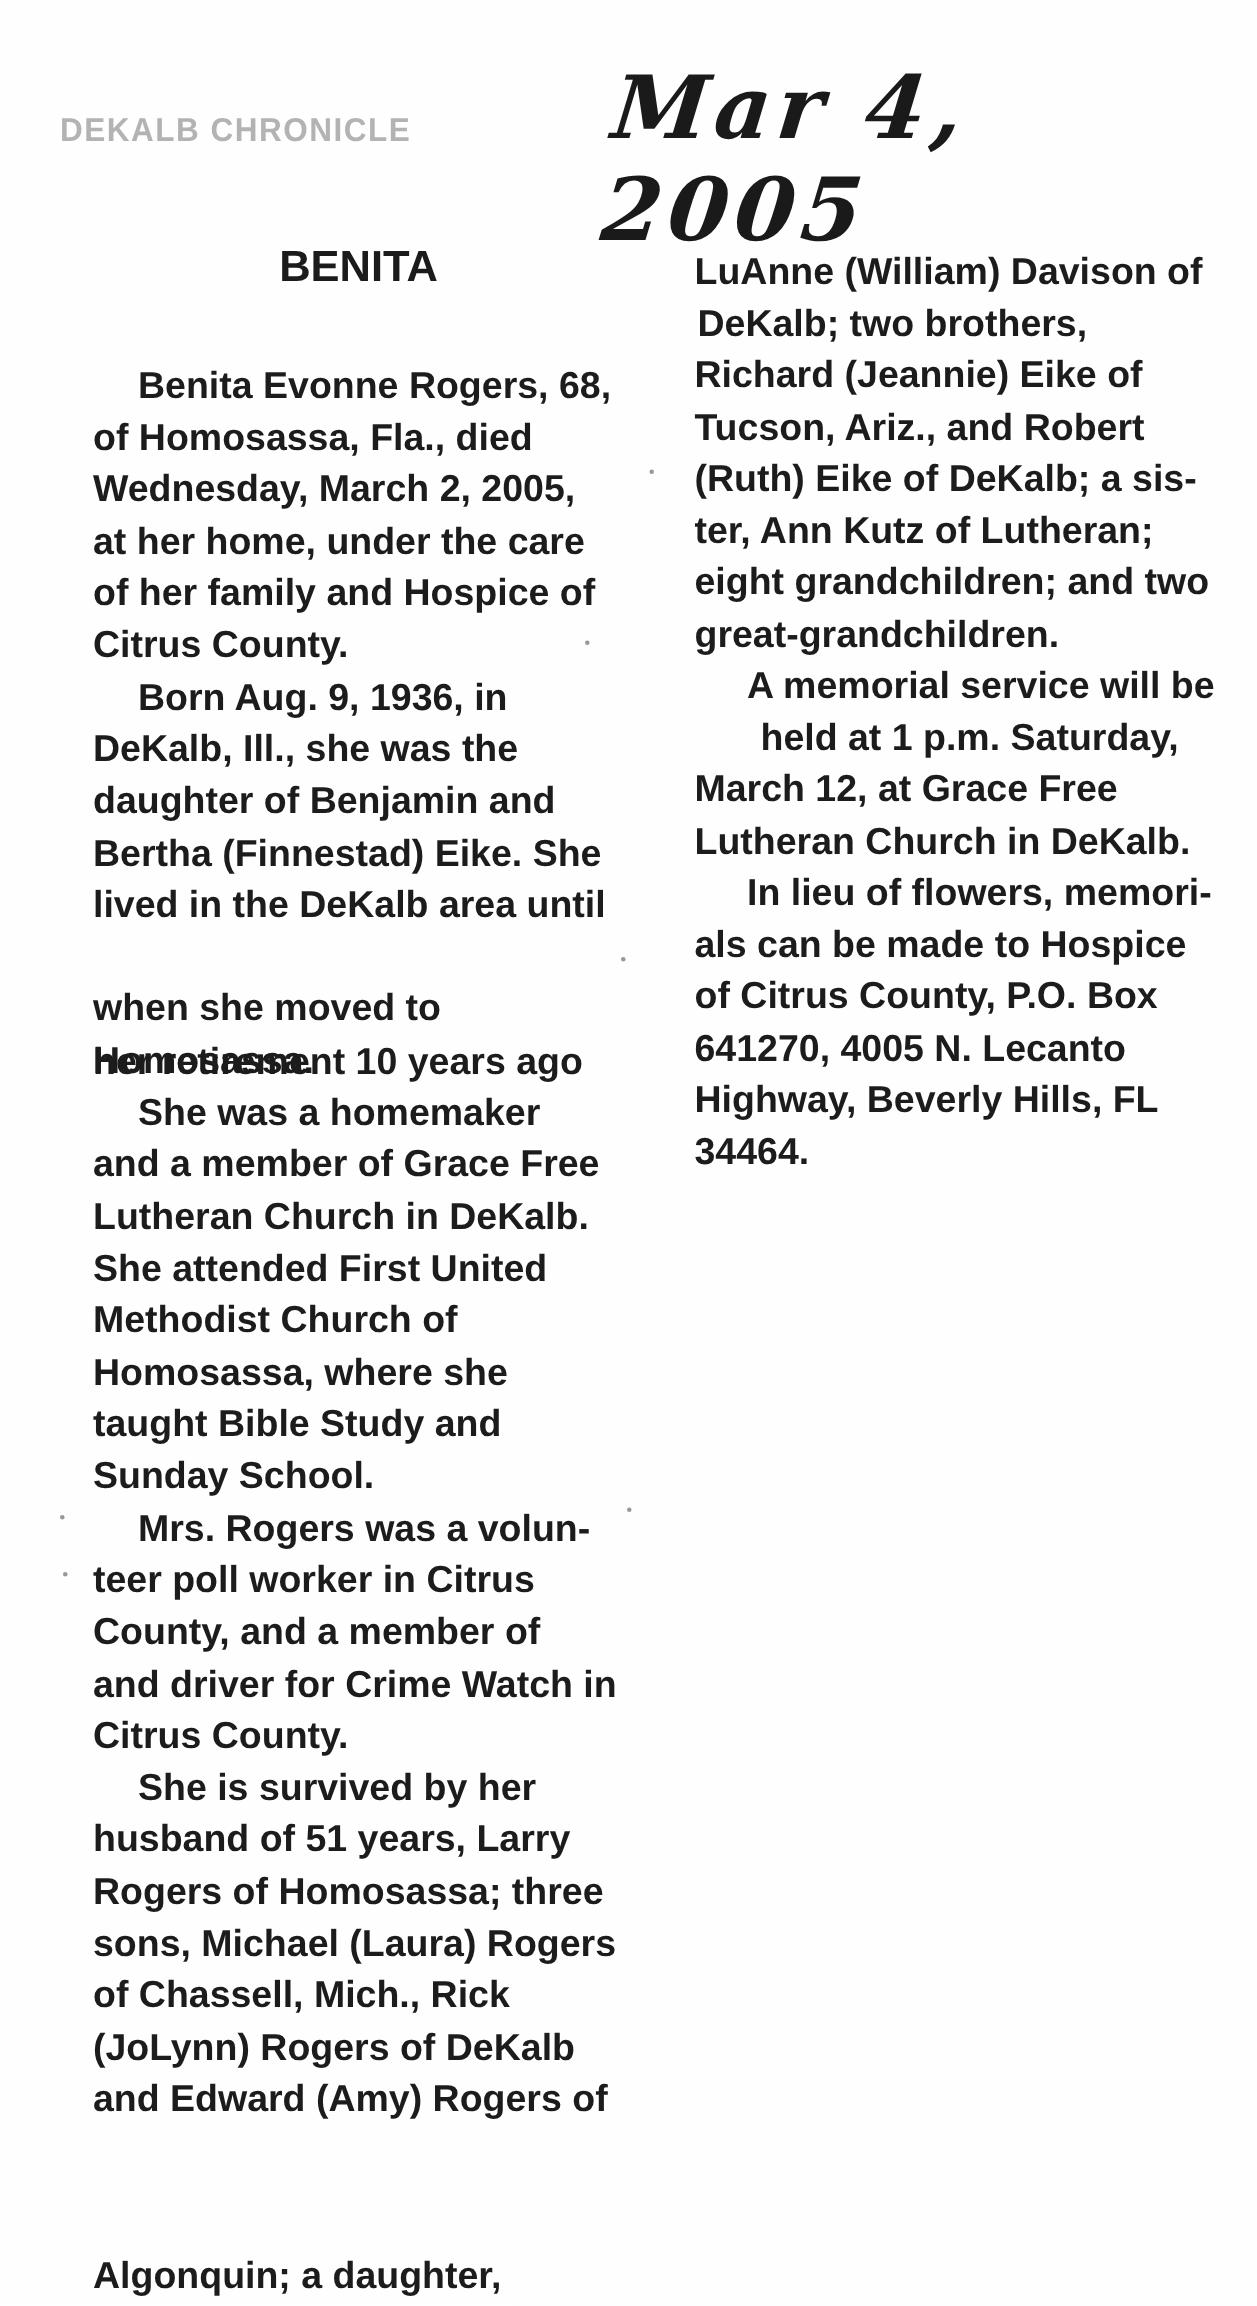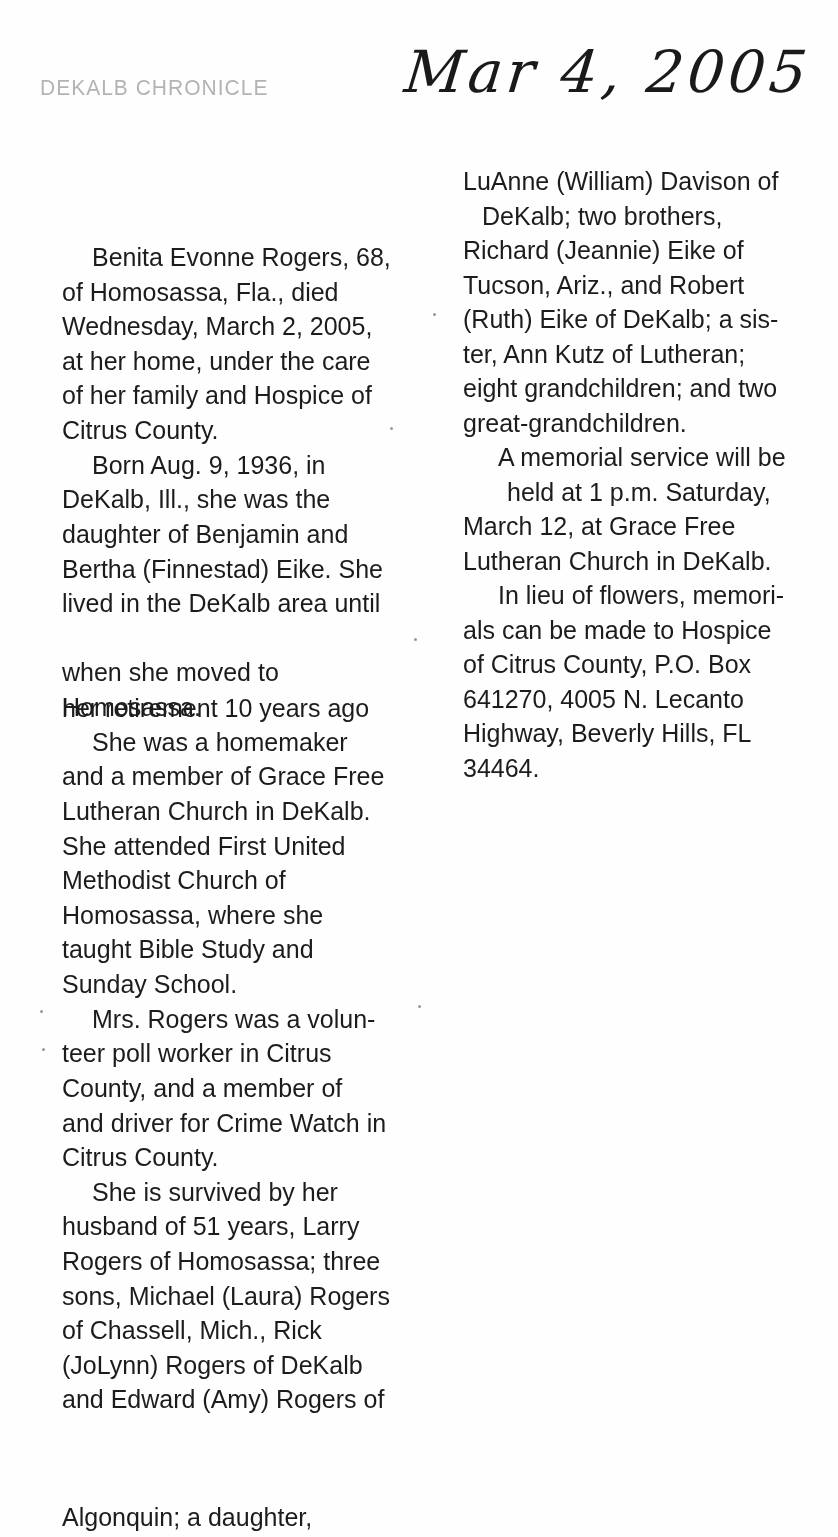--- a/index.html
+++ b/index.html
@@ -1,17 +1,17 @@
 <!DOCTYPE html>
 <html><head>
 <meta charset="utf-8">
 <style>
   html, body { margin: 0; padding: 0; background: #ffffff; }
   body { width: 838px; height: 1537px; position: relative; overflow: hidden; }
-  .page { position: absolute; left: 0; top: 0; width: 838px; height: 1537px; background: #fefefe; }
+  .page { position: absolute; left: 0; top: 0; width: 838px; height: 1537px; background: #fefefe; font-weight: bold; }
   .masthead {
     position: absolute; left: 40px; top: 76px;
     font-family: "Liberation Sans", sans-serif; font-size: 21px; letter-spacing: 1px;
     color: #9a9a9a; opacity: 0.75; transform: scaleY(1.05);
   }
   .handwritten-date {
     position: absolute; left: 405px; top: 38px;
     font-family: "DejaVu Serif", serif; font-style: italic;
     font-size: 58px; color: #1a1a1a; letter-spacing: 4px;
     transform: skewX(-6deg);
@@ -29,20 +29,21 @@
   }
   .speck { position: absolute; width: 3px; height: 3px; background: #555; border-radius: 50%; opacity: .6; }
 </style>
 </head>
 <body>
 
 <div class="page">
   <div class="masthead">DEKALB CHRONICLE</div>
   <div class="handwritten-date">Mar 4, 2005</div>
 
+  <div class="headline" style="top:163px">BENITA</div>
 
   <div id="left-col" class="col">
       <div class="line" style="left: 92px; top: 242px;">Benita Evonne Rogers, 68,</div>
       <div class="line" style="left: 62px; top: 276.62px;">of Homosassa, Fla., died</div>
       <div class="line" style="left: 62px; top: 311.24px;">Wednesday, March 2, 2005,</div>
       <div class="line" style="left: 62px; top: 345.86px;">at her home, under the care</div>
       <div class="line" style="left: 62px; top: 380.48px;">of her family and Hospice of</div>
       <div class="line" style="left: 62px; top: 415.1px;">Citrus County.</div>
       <div class="line" style="left: 92px; top: 449.72px;">Born Aug. 9, 1936, in</div>
       <div class="line" style="left: 62px; top: 484.34px;">DeKalb, Ill., she was the</div>
@@ -69,21 +70,21 @@
       <div class="line" style="left: 62px; top: 1211.36px;">husband of 51 years, Larry</div>
       <div class="line" style="left: 62px; top: 1245.98px;">Rogers of Homosassa; three</div>
       <div class="line" style="left: 62px; top: 1280.6px;">sons, Michael (Laura) Rogers</div>
       <div class="line" style="left: 62px; top: 1315.22px;">of Chassell, Mich., Rick</div>
       <div class="line" style="left: 62px; top: 1349.84px;">(JoLynn) Rogers of DeKalb</div>
       <div class="line" style="left: 62px; top: 1384.46px;">and Edward (Amy) Rogers of</div>
       <div class="line" style="left: 62px; top: 1502px;">Algonquin; a daughter,</div>
     </div>
   <div id="right-col" class="col">
       <div class="line" style="left: 463px; top: 166px;">LuAnne (William) Davison of</div>
-      <div class="line" style="left: 482px; top: 200.5px;">DeKalb; two brothers,</div>
+      <div class="line" style="left: 465px; top: 200.5px;">DeKalb; two brothers,</div>
       <div class="line" style="left: 463px; top: 235px;">Richard (Jeannie) Eike of</div>
       <div class="line" style="left: 463px; top: 269.5px;">Tucson, Ariz., and Robert</div>
       <div class="line" style="left: 463px; top: 304px;">(Ruth) Eike of DeKalb; a sis-</div>
       <div class="line" style="left: 463px; top: 338.5px;">ter, Ann Kutz of Lutheran;</div>
       <div class="line" style="left: 463px; top: 373px;">eight grandchildren; and two</div>
       <div class="line" style="left: 463px; top: 407.5px;">great-grandchildren.</div>
       <div class="line" style="left: 498px; top: 442px;">A memorial service will be</div>
       <div class="line" style="left: 463px; top: 476.5px; margin-left: 44px;">held at 1 p.m. Saturday,</div>
       <div class="line" style="left: 463px; top: 511px;">March 12, at Grace Free</div>
       <div class="line" style="left: 463px; top: 545.5px;">Lutheran Church in DeKalb.</div>

